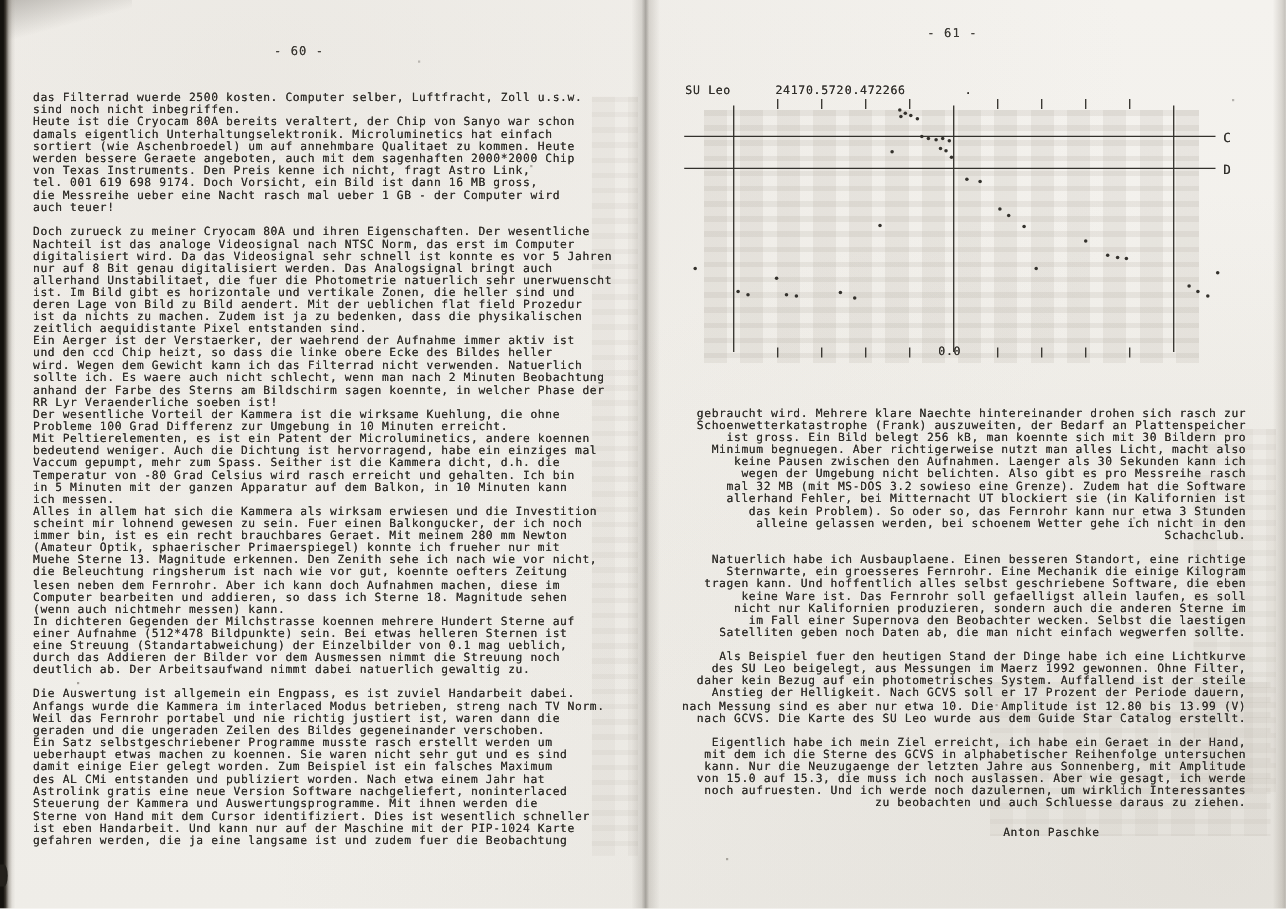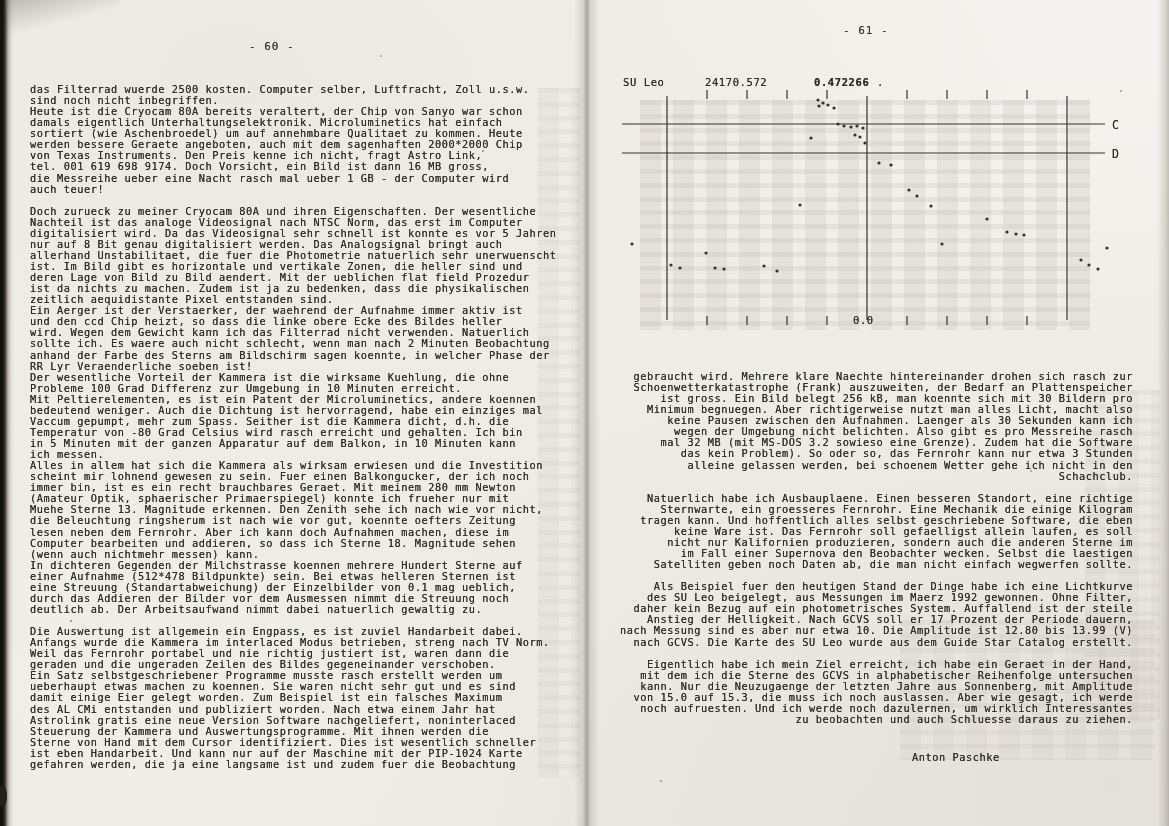--- a/index.html
+++ b/index.html
@@ -129,21 +129,21 @@
       <div class="txt">gefahren werden, die ja eine langsame ist und zudem fuer die Beobachtung</div>
     </div>
 </div>
 
 <div>
   <div class="abs pagehead z-text" style="left:843px;top:24px;">- 61 -</div>
 
   <div>
     <div class="abs chart-label z-text" style="left:623px;top:76px;">SU Leo</div>
     <div class="abs chart-label z-text" style="left:705px;top:76px;text-align:center;">24170.572</div>
-    <div class="abs chart-label z-text" style="left:814px;top:76px;font-weight:bold;">0.472266</div>
+    <div class="abs chart-label z-text" style="left:768px;top:76px;">0.472266</div>
     <div class="abs chart-label z-text" style="left:877px;top:76px;">.</div>
     <svg id="chart-svg" class="abs" viewBox="0 0 540 270" xmlns="http://www.w3.org/2000/svg">
         <line x1="67" y1="26" x2="67" y2="250" stroke="#33312c" stroke-width="1.2"></line>
         <line x1="267" y1="26" x2="267" y2="250" stroke="#33312c" stroke-width="1.2"></line>
         <line x1="467" y1="26" x2="467" y2="250" stroke="#33312c" stroke-width="1.2"></line>
         <line x1="107" y1="20" x2="107" y2="29" stroke="#33312c" stroke-width="1.2"></line>
         <line x1="107" y1="246" x2="107" y2="255" stroke="#33312c" stroke-width="1.2"></line>
         <line x1="147" y1="20" x2="147" y2="29" stroke="#33312c" stroke-width="1.2"></line>
         <line x1="147" y1="246" x2="147" y2="255" stroke="#33312c" stroke-width="1.2"></line>
         <line x1="187" y1="20" x2="187" y2="29" stroke="#33312c" stroke-width="1.2"></line>
@@ -204,20 +204,21 @@
   </div>
 
   <div id="right-lines" class="abs z-text" style="left:620px;top:371px;text-align:right;">
       <div class="txt">gebraucht wird. Mehrere klare Naechte hintereinander drohen sich rasch zur</div>
       <div class="txt">Schoenwetterkatastrophe (Frank) auszuweiten, der Bedarf an Plattenspeicher</div>
       <div class="txt">ist gross. Ein Bild belegt 256 kB, man koennte sich mit 30 Bildern pro</div>
       <div class="txt">Minimum begnuegen. Aber richtigerweise nutzt man alles Licht, macht also</div>
       <div class="txt">keine Pausen zwischen den Aufnahmen. Laenger als 30 Sekunden kann ich</div>
       <div class="txt">wegen der Umgebung nicht belichten. Also gibt es pro Messreihe rasch</div>
       <div class="txt">mal 32 MB (mit MS-DOS 3.2 sowieso eine Grenze). Zudem hat die Software</div>
+      <div class="txt">allerhand Fehler, bei Mitternacht UT blockiert sie (in Kalifornien ist</div>
       <div class="txt">das kein Problem). So oder so, das Fernrohr kann nur etwa 3 Stunden</div>
       <div class="txt">alleine gelassen werden, bei schoenem Wetter gehe ich nicht in den</div>
       <div class="txt">Schachclub.</div>
       <div class="txt">&nbsp;</div>
       <div class="txt">Natuerlich habe ich Ausbauplaene. Einen besseren Standort, eine richtige</div>
       <div class="txt">Sternwarte, ein groesseres Fernrohr. Eine Mechanik die einige Kilogram</div>
       <div class="txt">tragen kann. Und hoffentlich alles selbst geschriebene Software, die eben</div>
       <div class="txt">keine Ware ist. Das Fernrohr soll gefaelligst allein laufen, es soll</div>
       <div class="txt">nicht nur Kalifornien produzieren, sondern auch die anderen Sterne im</div>
       <div class="txt">im Fall einer Supernova den Beobachter wecken. Selbst die laestigen</div>

